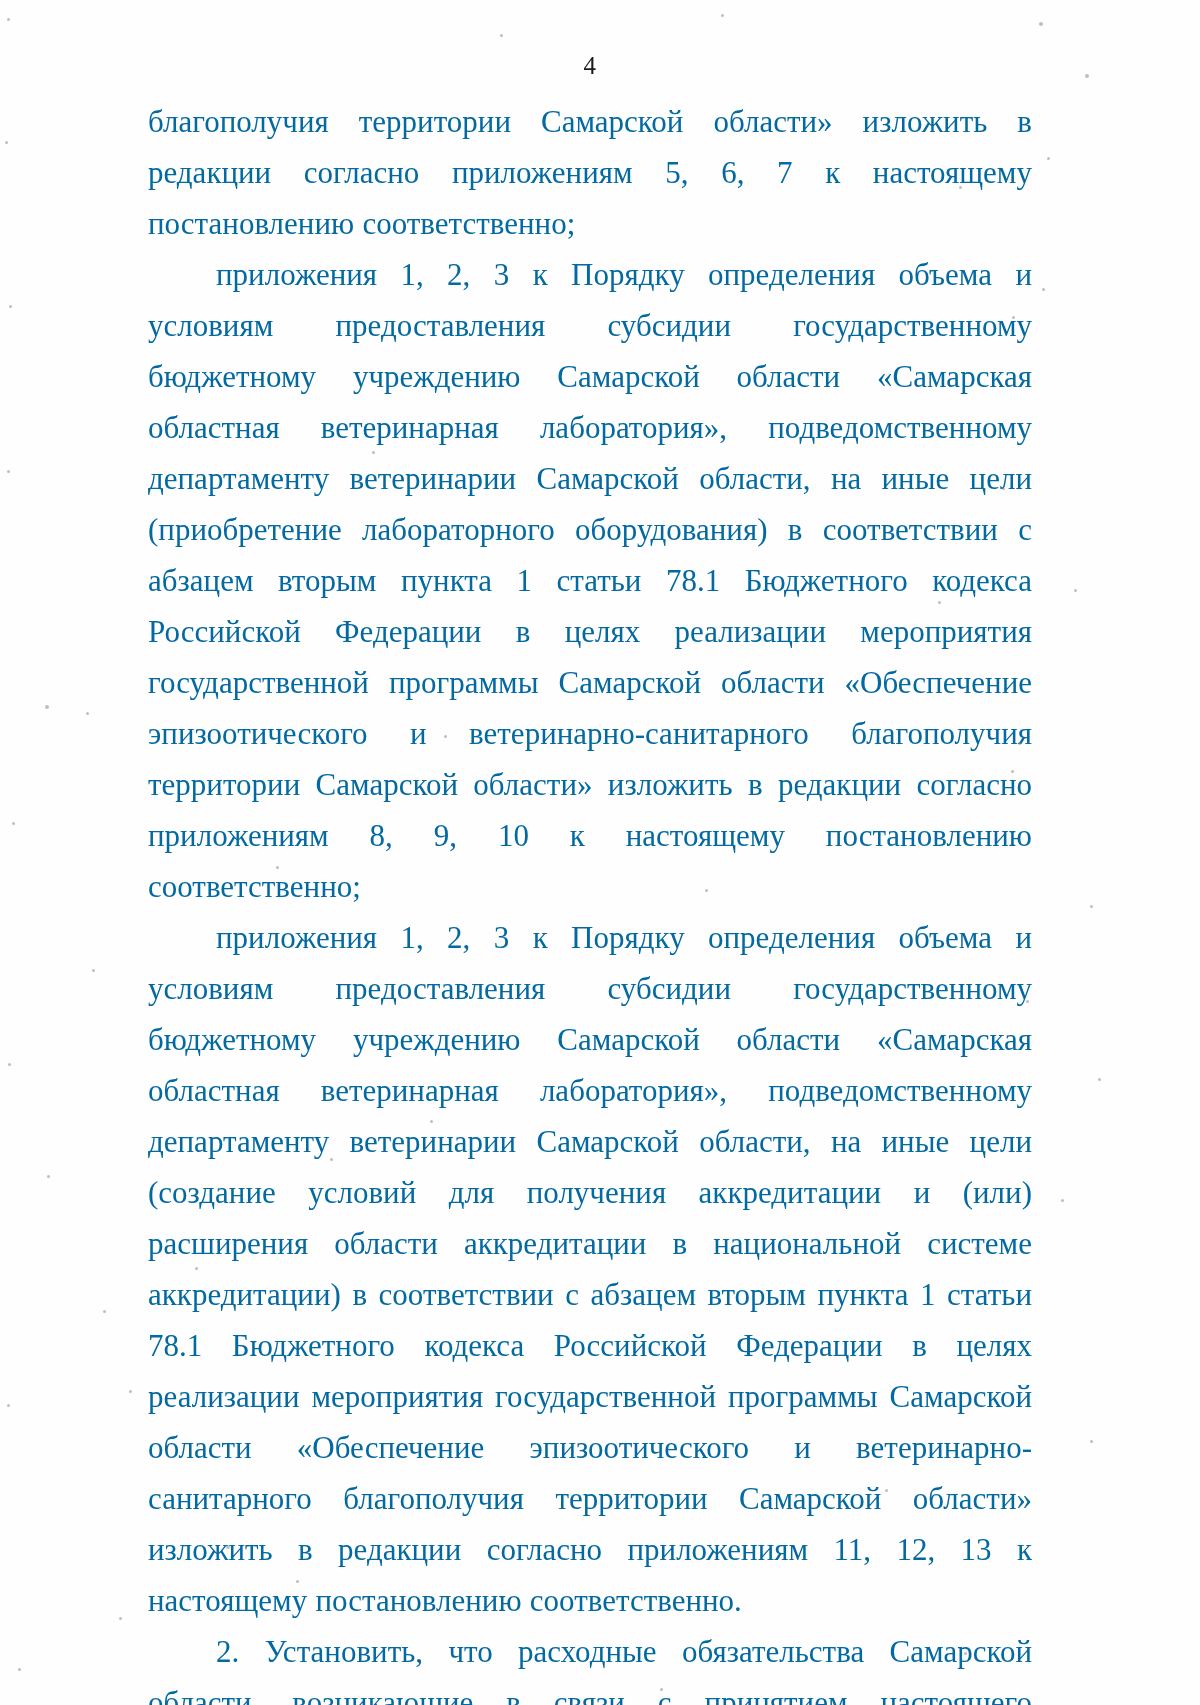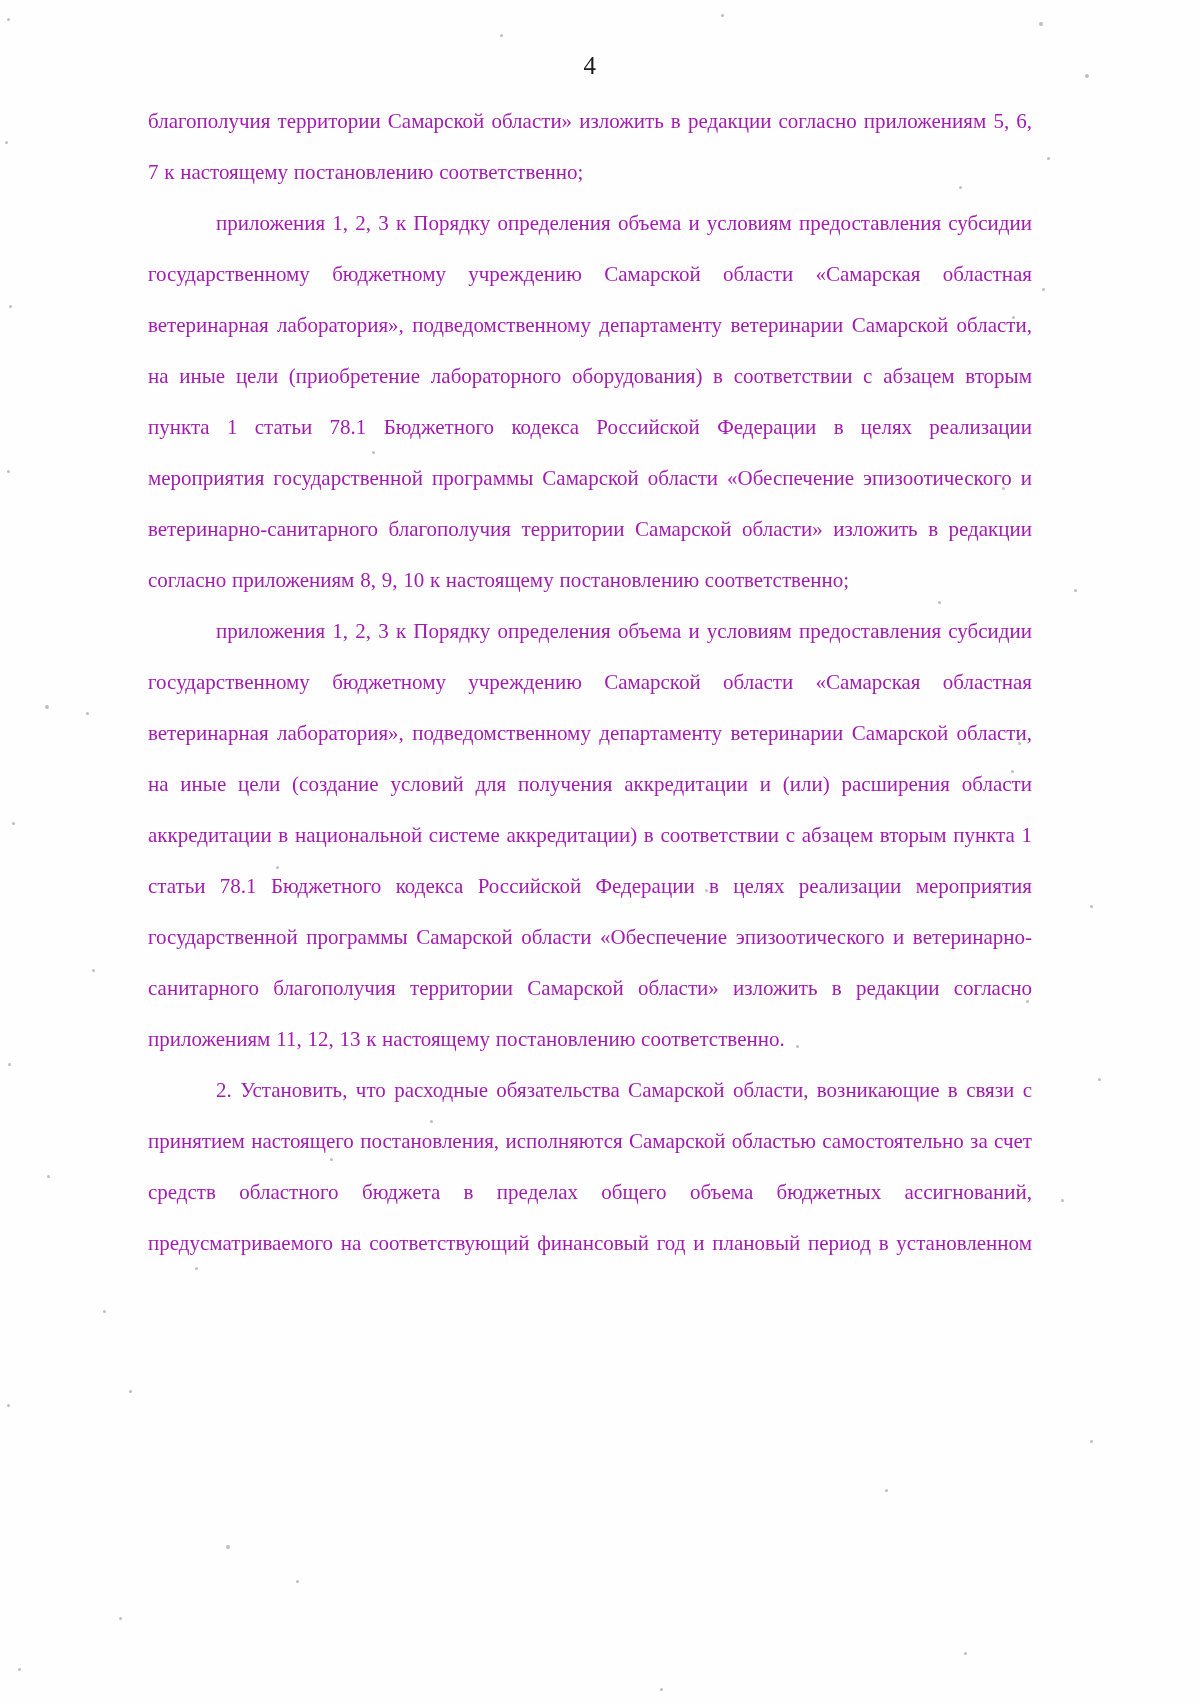--- a/index.html
+++ b/index.html
@@ -40,23 +40,23 @@
   .page-number {
     text-align: center;
     font-size: 25px;
     color: #1b1b1b;
     margin-top: 52px;
     margin-bottom: 0;
     letter-spacing: .5px;
   }
   p.para {
     margin: 0;
-    font-size: 21px;
+    font-size: 31px;
     line-height: 51px;
-    color: #a21caf;
+    color: #0369a1;
     text-align: justify;
     text-justify: inter-word;
     word-spacing: .5px;
   }
   p.indent {
     text-indent: 68px;
   }
   p.tight-start {
     margin-top: 16px;
   }

